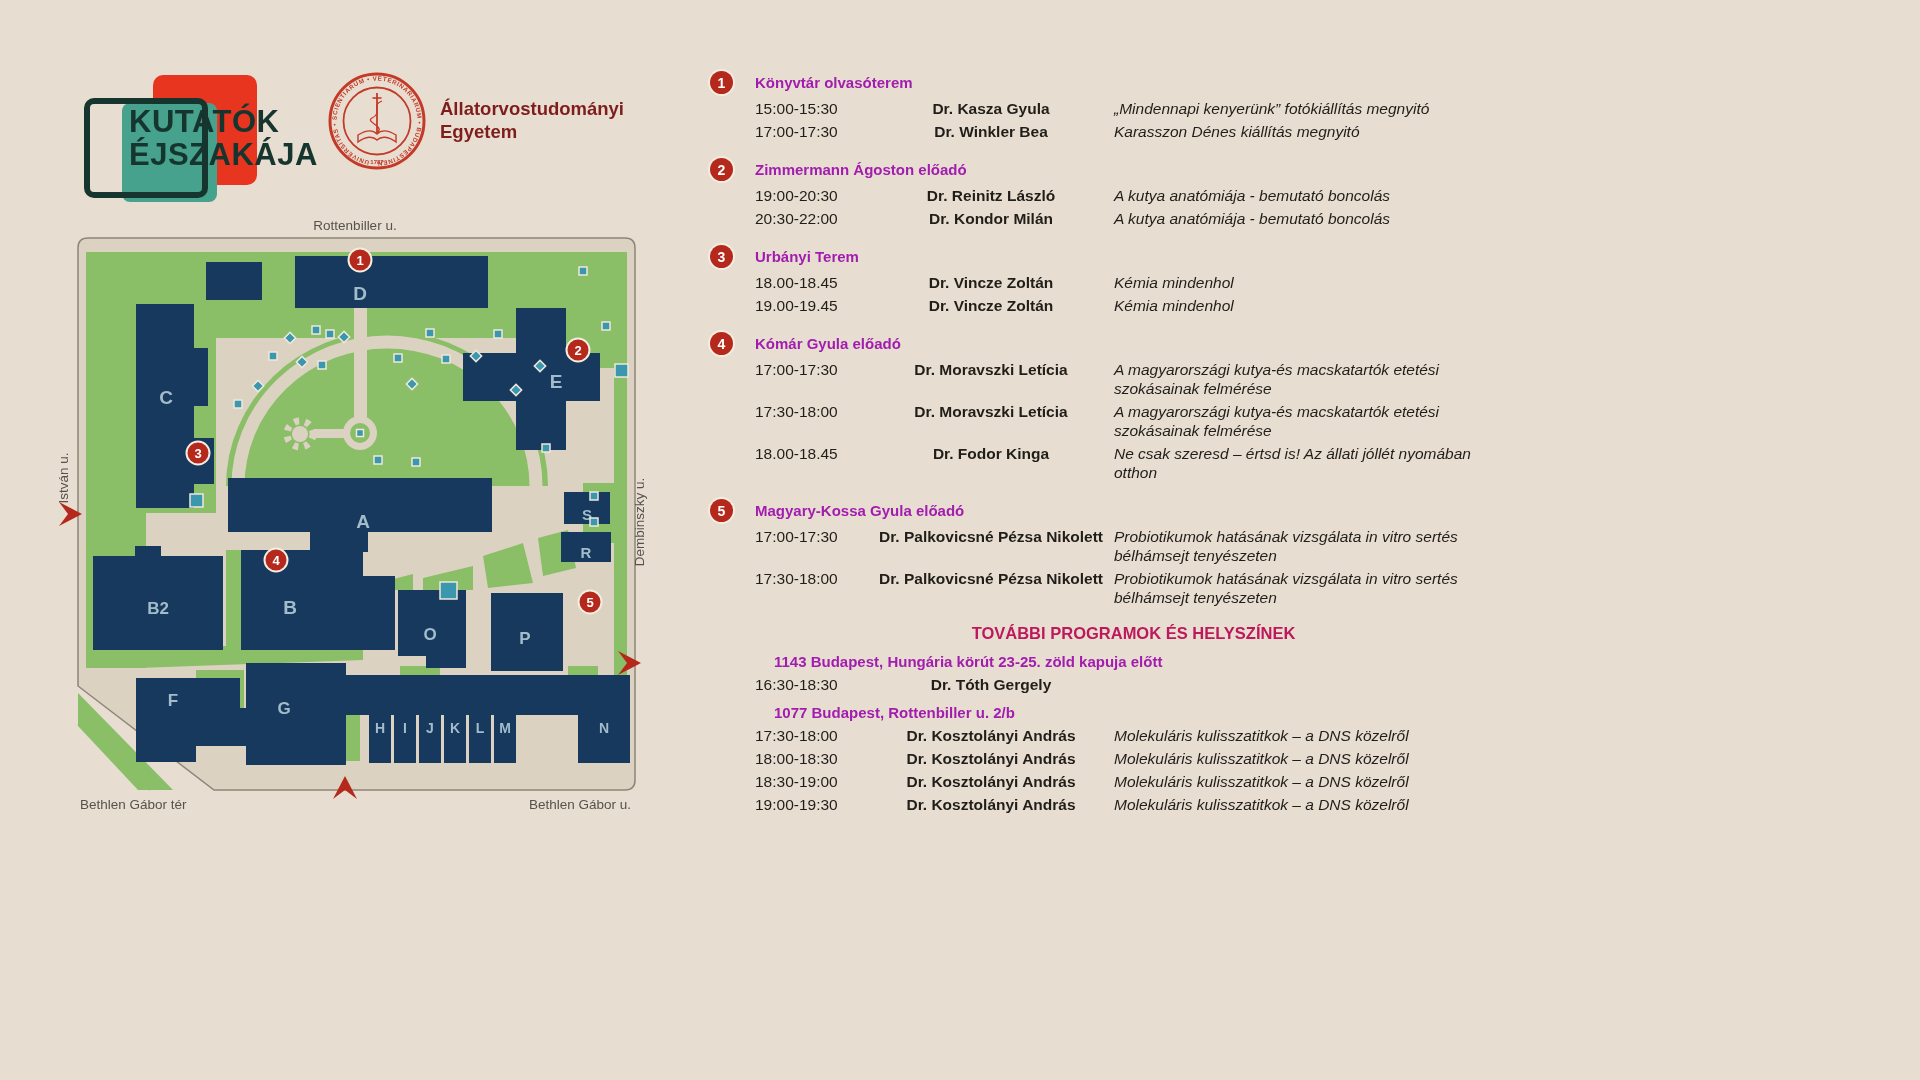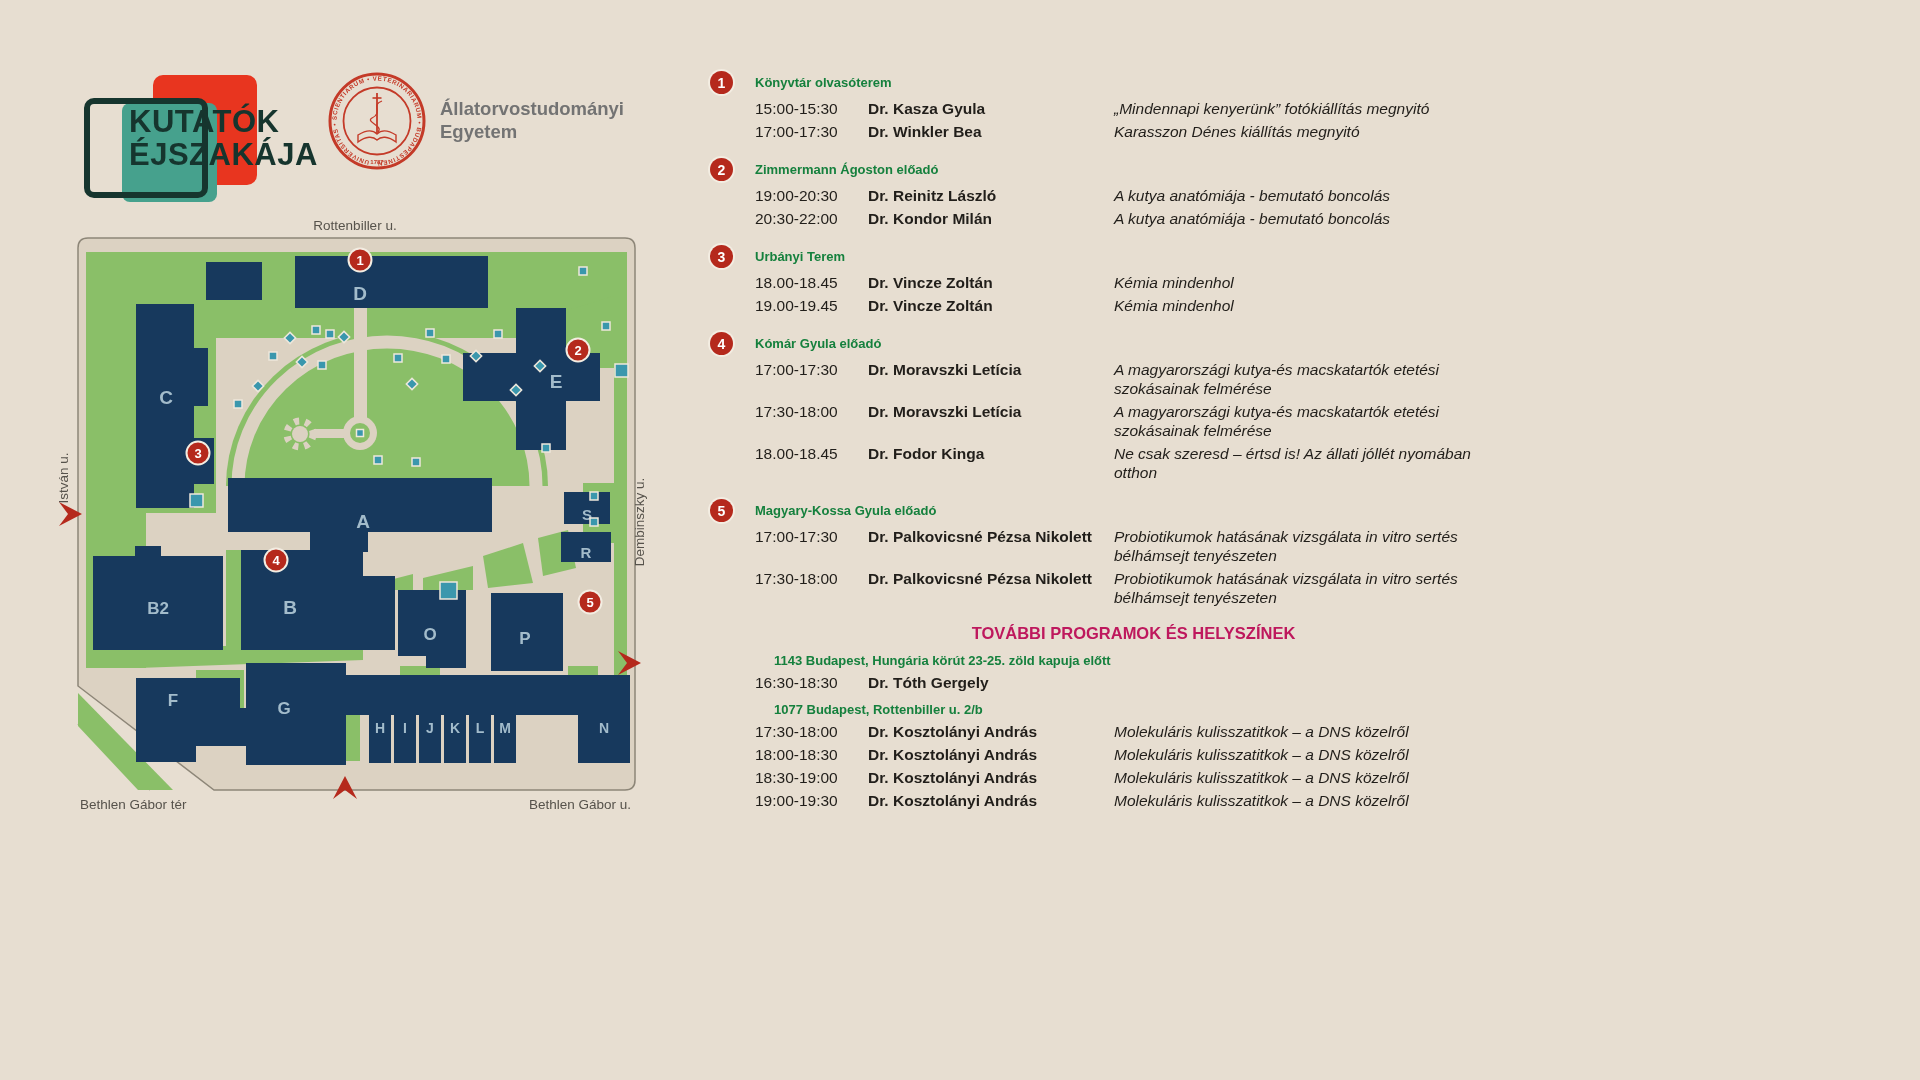--- a/index.html
+++ b/index.html
@@ -10,35 +10,35 @@
   }
   
   .logo{position:absolute;left:75px;top:72px;width:260px;height:145px;}
   .logo-red{position:absolute;left:78px;top:3px;width:104px;height:110px;background:#e8351f;border-radius:10px;}
   .logo-teal{position:absolute;left:47px;top:31px;width:95px;height:99px;background:#46a18d;border-radius:8px;}
   .logo-outline{position:absolute;left:9px;top:26px;width:112px;height:88px;border:6px solid #16352e;border-radius:10px;}
   .logo-text{position:absolute;left:54px;top:33px;font-weight:bold;color:#16352e;
     font-size:31px;line-height:33px;letter-spacing:.5px;white-space:nowrap;}
   
   .seal{position:absolute;left:326px;top:70px;}
-  .uni-name{position:absolute;left:440px;top:97px;color:#737373;font-weight:bold;
+  .uni-name{position:absolute;left:440px;top:97px;color:#7f1d1d;font-weight:bold;
     font-size:18.5px;line-height:23px;}
   
   .map{position:absolute;left:54px;top:216px;}
   
   .sched{position:absolute;left:710px;top:71px;width:802px;font-size:15.5px;}
   .venue{margin-bottom:17px;}
   .venue-head{display:flex;align-items:center;margin-bottom:5px;}
   .badge{width:23px;height:23px;border-radius:50%;background:#b5291c;color:#fff;
     font-weight:bold;font-size:14px;display:flex;align-items:center;justify-content:center;
     margin-right:22px;flex:none;box-shadow:0 0 0 2px #f3ede2;}
-  .venue-name,.loc-name{font-size:13px;font-weight:bold;color:#15803d;margin:0;}
+  .venue-name,.loc-name{font-size:15px;font-weight:bold;color:#a21caf;margin:0;}
   .row{display:flex;margin:4px 0 4px 45px;line-height:19px;}
   .time{width:113px;flex:none;}
-  .speaker{width:246px;flex:none;font-weight:bold;}
+  .speaker{width:246px;flex:none;font-weight:bold;text-align:center;}
   .etitle{flex:1;font-style:italic;}
   .more{margin-top:14px;}
   .more-heading{color:#be185d;font-weight:bold;font-size:16.5px;text-align:center;
     margin:0 0 10px 45px;width:757px;}
   .loc{margin-bottom:10px;}
   .loc-name{margin:6px 0 5px 64px;}
 </style>
 </head>
 <body>
 

